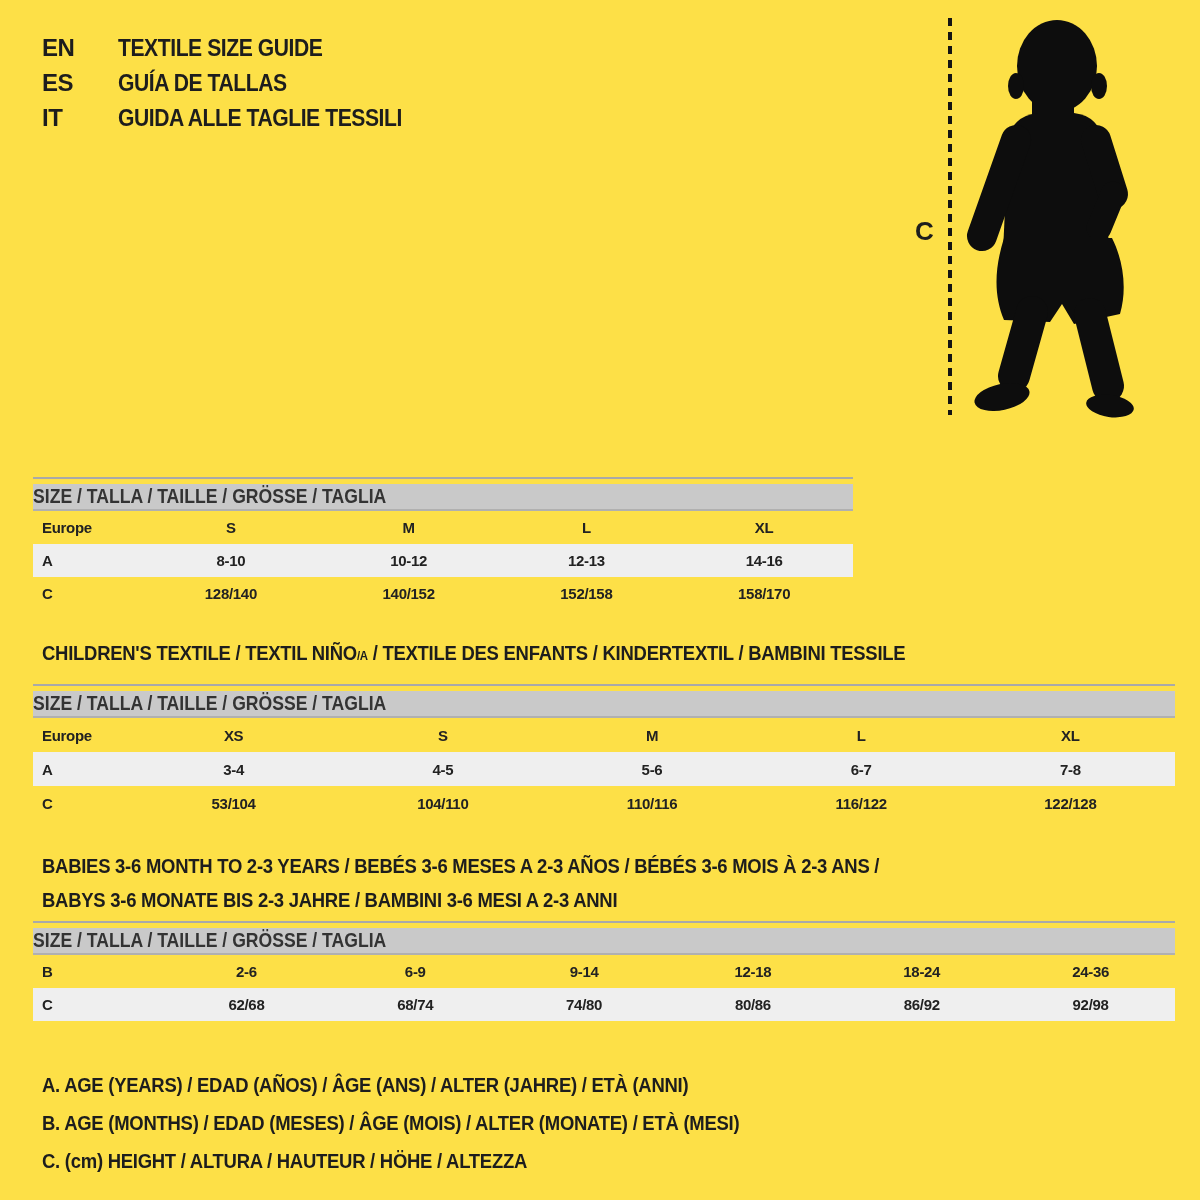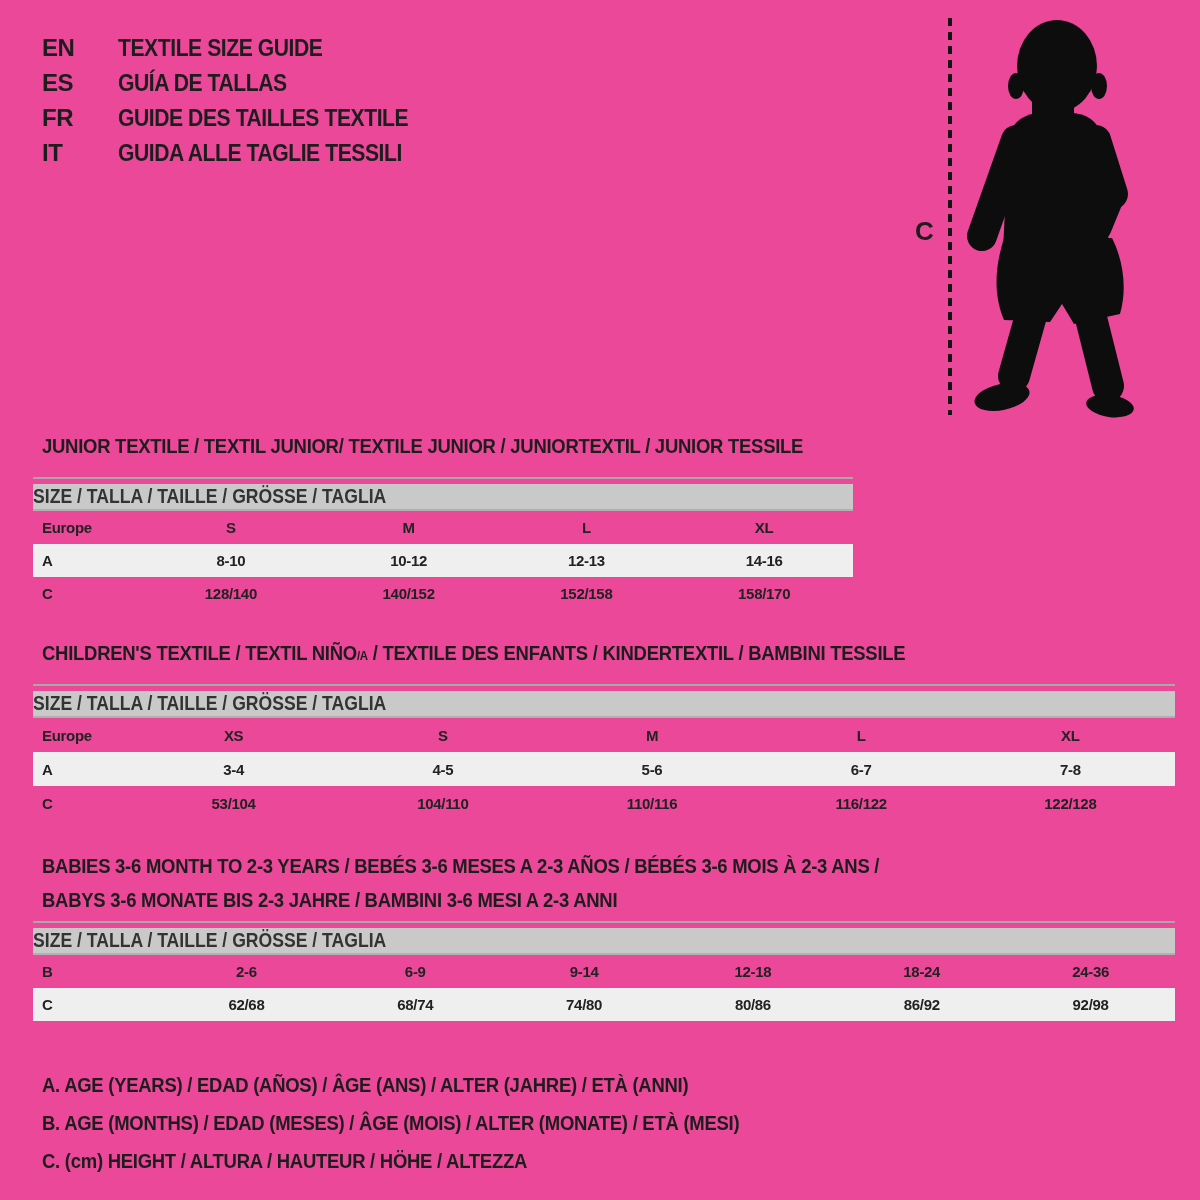--- a/index.html
+++ b/index.html
@@ -1,18 +1,18 @@
 <!DOCTYPE html>
 <html><head>
 <meta charset="utf-8">
 <title>Textile Size Guide</title>
 <style>
   html,body{margin:0;padding:0;background:#ffffff;}
   .canvas{
-    position:relative;width:1200px;height:1200px;background:#ec4899;overflow:hidden;
+    position:relative;width:1200px;height:1200px;background:#fde047;overflow:hidden;
     font-family:"Liberation Sans",sans-serif;color:#1d1d1d;
   }
   .cond{display:inline-block;transform:scaleX(0.88);transform-origin:0 50%;white-space:nowrap;}
 
   
   .lang-block{position:absolute;left:42px;top:30px;}
   .lang-row{height:35px;display:flex;align-items:center;}
   .lang-code{width:76px;font-size:24px;font-weight:bold;letter-spacing:-0.5px;}
   .lang-label{font-size:24px;font-weight:bold;letter-spacing:-0.5px;}
 
@@ -62,24 +62,20 @@
   <section class="lang-block">
     <div class="lang-row">
       <span class="lang-code">EN</span>
       <span class="lang-label cond">TEXTILE SIZE GUIDE</span>
     </div>
     <div class="lang-row">
       <span class="lang-code">ES</span>
       <span class="lang-label cond">GUÍA DE TALLAS</span>
     </div>
     <div class="lang-row">
-      <span class="lang-code">FR</span>
-      <span class="lang-label cond">GUIDE DES TAILLES TEXTILE</span>
-    </div>
-    <div class="lang-row">
       <span class="lang-code">IT</span>
       <span class="lang-label cond">GUIDA ALLE TAGLIE TESSILI</span>
     </div>
   </section>
 
   <div class="measure-line"></div>
   <div class="measure-label">C</div>
   <svg class="baby" width="176" height="404" viewBox="0 0 176 404" aria-hidden="true">
     <g fill="#0d0d0d" stroke="none">
 
@@ -98,23 +94,20 @@
       <path d="M42,224 C32,256 32,282 42,306 L88,308 L100,290 L112,310 L158,300 C166,272 160,244 150,224 Z"></path>
 
       <line x1="70" y1="298" x2="52" y2="362" stroke="#0d0d0d" stroke-width="32" stroke-linecap="round"></line>
       <line x1="128" y1="300" x2="146" y2="372" stroke="#0d0d0d" stroke-width="32" stroke-linecap="round"></line>
 
       <ellipse cx="40" cy="383" rx="28" ry="13" transform="rotate(-12 40 383)"></ellipse>
       <ellipse cx="148" cy="392" rx="24" ry="11" transform="rotate(8 148 392)"></ellipse>
     </g>
   </svg>
 
-  <h2 class="sec-title title-junior">
-    <span class="cond">JUNIOR TEXTILE / TEXTIL JUNIOR/ TEXTILE JUNIOR / JUNIORTEXTIL / JUNIOR TESSILE</span>
-  </h2>
   <div class="size-table t1">
     <div class="topline"></div>
     <div class="bar">
       <span class="cond">SIZE / TALLA / TAILLE / GRÖSSE / TAGLIA</span>
     </div>
     <div class="trow">
       <span class="l">Europe</span>
       <span class="c">S</span>
       <span class="c">M</span>
       <span class="c">L</span>

